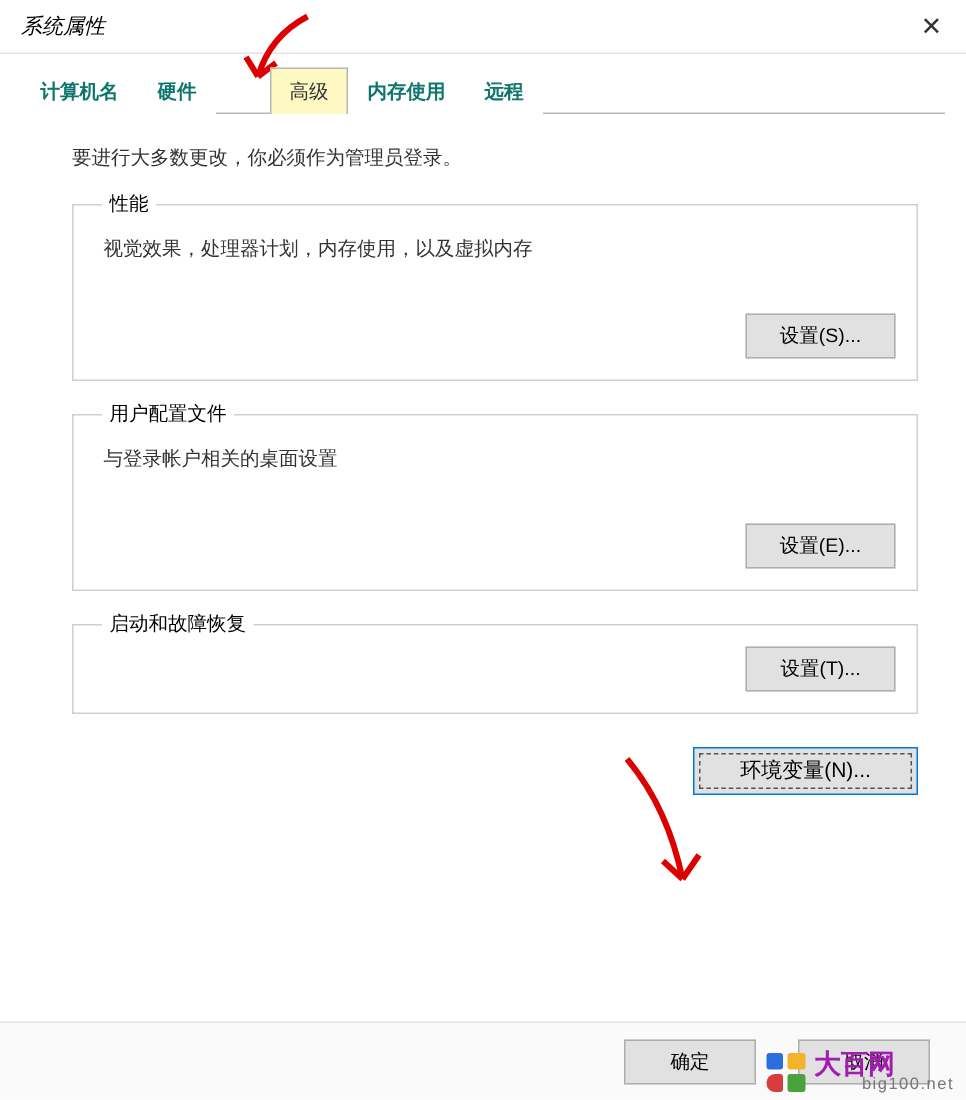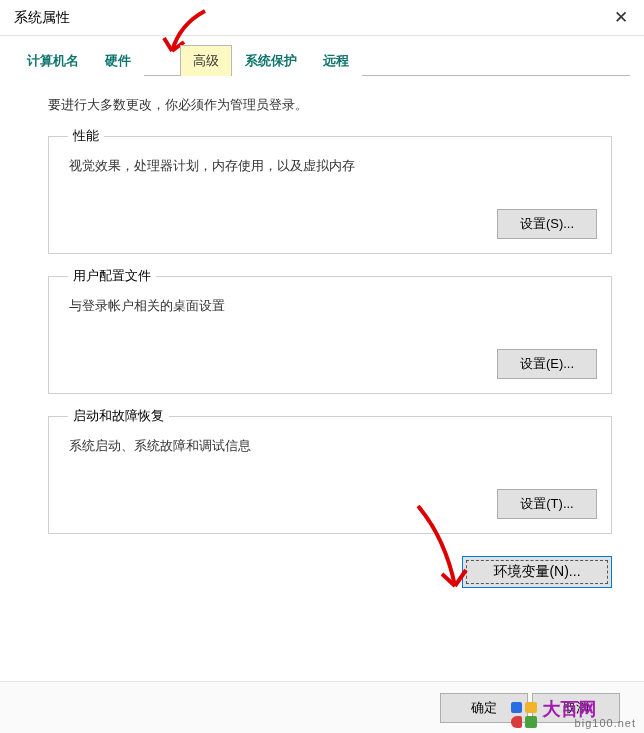--- a/index.html
+++ b/index.html
@@ -13,21 +13,21 @@
       overflow: hidden;
     }
 
     .window { width: 644px; height: 733px; background: #fff; position: relative; }
 
     .title-bar {
       height: 36px; display: flex; align-items: center;
       padding: 0 0 0 14px; border-bottom: 1px solid #e4e4e4;
       background: #fff;
     }
-    .title-bar .title { flex: 1; font-size: 14px; color: #000; }
+    .title-bar .title { flex: 1; font-size: 14px; color: #000; font-style: italic; }
     .close-btn {
       width: 46px; height: 36px; display: flex; align-items: center;
       justify-content: center; font-size: 17px; color: #333;
       cursor: pointer;
     }
 
     .tabs-row {
       margin: 8px 14px 0 14px; position: relative;
       border-bottom: 1px solid #b8b8b8;
       display: flex; align-items: flex-end;
@@ -80,21 +80,21 @@
       background: #e1e1e1;
       border: 1px solid #0078d7;
       outline: 1px dashed #555; outline-offset: -5px;
       font-size: 14px; cursor: pointer; text-align: center;
     }
 
     .bottom-bar {
       position: absolute; left: 0; right: 0; bottom: 0;
       border-top: 1px solid #e4e4e4;
       height: 52px; display: flex; align-items: center;
-      justify-content: flex-end; gap: 4px; padding-right: 24px;
+      justify-content: flex-end; gap: 28px; padding-right: 24px;
       background: #fafafa;
     }
     .bottom-bar .win-btn { min-width: 88px; padding: 5px 22px; background: #e1e1e1; }
 
     
     .arrow { position: absolute; pointer-events: none; }
 
     
     .watermark {
       position: absolute; right: 8px; bottom: 4px;
@@ -120,21 +120,21 @@
     <div class="title">系统属性</div>
     <div class="close-btn">
       <span>✕</span>
     </div>
   </div>
 
   <div class="tabs-row">
     <div class="tab inactive"><span>计算机名</span></div>
     <div class="tab inactive"><span>硬件</span></div>
     <div class="tab active"><span>高级</span></div>
-    <div class="tab inactive"><span>系统保护</span></div>
+    <div class="tab inactive"><span>内存使用</span></div>
     <div class="tab inactive"><span>远程</span></div>
   </div>
 
   <div class="content">
     <div class="hint-text">要进行大多数更改，你必须作为管理员登录。</div>
 
     <div class="fieldset">
       <div class="legend">性能</div>
       <div class="desc">视觉效果，处理器计划，内存使用，以及虚拟内存</div>
       <div class="btn-row">
@@ -145,21 +145,20 @@
     <div class="fieldset">
       <div class="legend">用户配置文件</div>
       <div class="desc">与登录帐户相关的桌面设置</div>
       <div class="btn-row">
         <button class="win-btn">设置(E)...</button>
       </div>
     </div>
 
     <div class="fieldset">
       <div class="legend">启动和故障恢复</div>
-      <div class="desc">系统启动、系统故障和调试信息</div>
       <div class="btn-row">
         <button class="win-btn">设置(T)...</button>
       </div>
     </div>
 
     <div class="env-btn-row">
       <button class="env-btn">环境变量(N)...</button>
     </div>
   </div>
 

